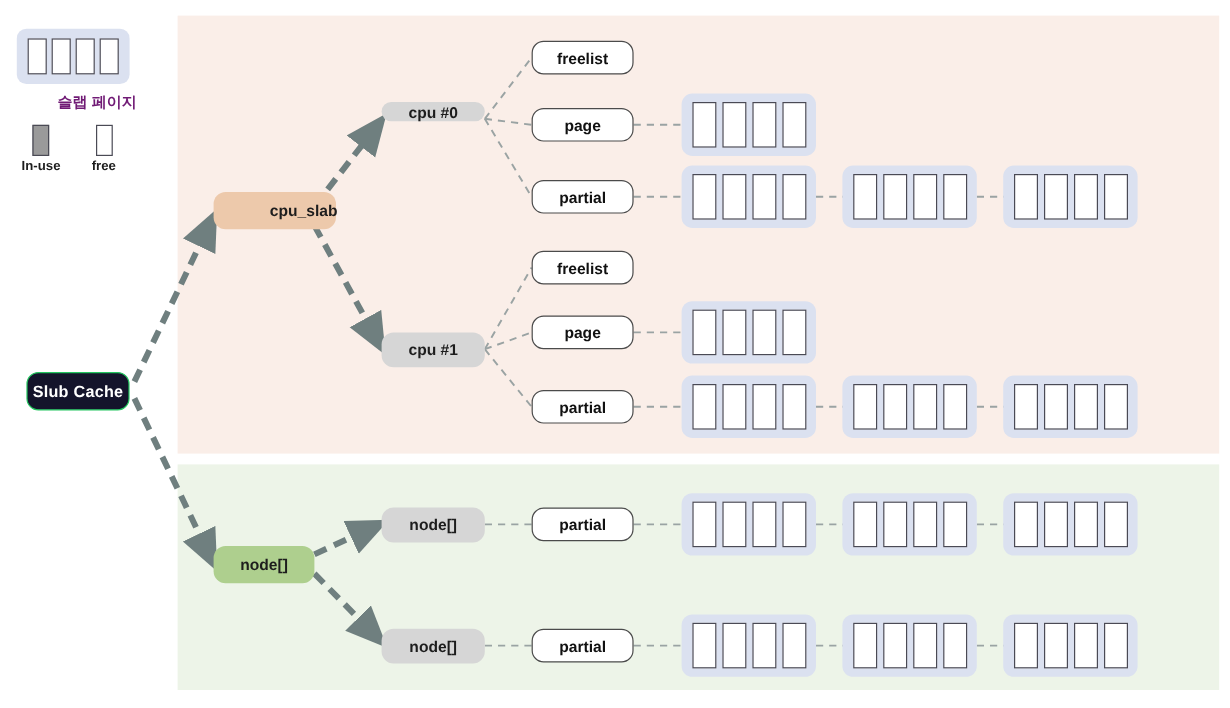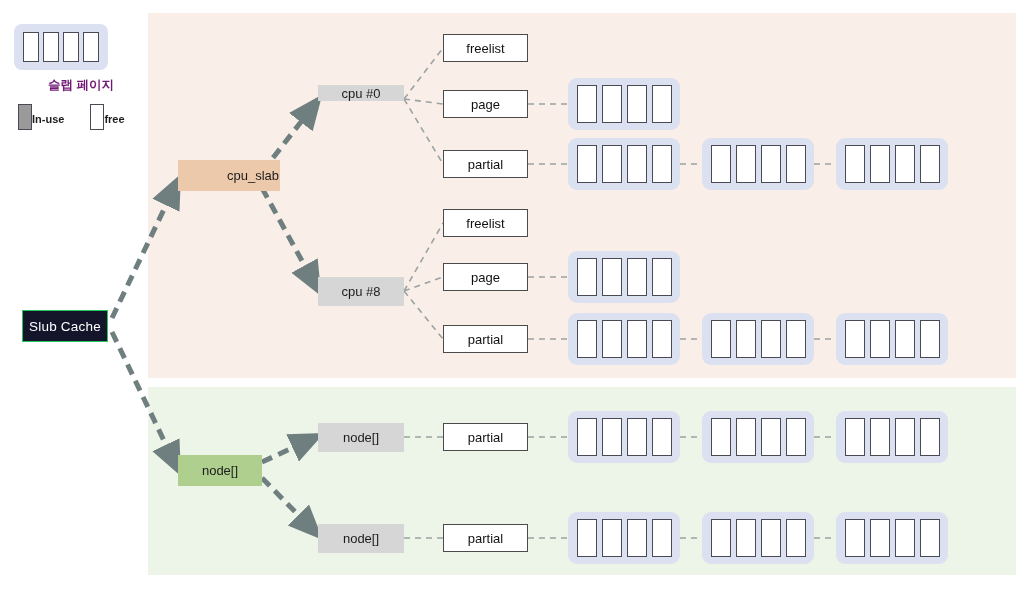--- a/index.html
+++ b/index.html
@@ -12,21 +12,21 @@
   .panel{position:absolute;}
   #panel-cpu{left:148px;top:13px;width:868px;height:365px;background:#faeee8;}
   #panel-node{left:148px;top:387px;width:868px;height:188px;background:#edf4e8;}
 
   
   #wires{position:absolute;left:0;top:0;width:1025px;height:590px;
          pointer-events:none;}
 
   
   .box{position:absolute;display:flex;align-items:center;justify-content:center;
-       font-weight:normal;box-sizing:border-box;white-space:nowrap;}
+       font-weight:bold;box-sizing:border-box;white-space:nowrap;border-radius:10px;}
 
   .box-root{background:#14142b;color:#ffffff;border:1px solid #22c55e;
             font-size:13.5px;letter-spacing:.2px;}
   .box-cpuslab{background:#edc9ab;color:#1d1d1d;font-size:13px;}
   .box-node-green{background:#aecf8e;color:#1d1d1d;font-size:13px;}
   .box-grey{background:#d6d6d6;color:#1d1d1d;font-size:13px;}
   .box-white{background:#ffffff;color:#111111;border:1.6px solid #4b4b4b;
              font-size:13px;}
 
   
@@ -40,21 +40,21 @@
   
   #legend{position:absolute;left:14px;top:24px;width:120px;}
   #legend-slab{position:relative;width:94px;height:46px;background:#dbe1f0;
                border-radius:8px;display:flex;align-items:center;
                justify-content:center;gap:4px;padding:0 6px;box-sizing:border-box;}
   #legend-slab .cell{width:16px;height:30px;}
   #legend-caption{margin-top:7px;width:100px;text-align:right;
                   font-size:12.5px;font-weight:bold;color:#701a75;}
   #legend-keys{margin-top:10px;display:flex;align-items:flex-end;gap:26px;
                padding-left:4px;}
-  .legend-key{display:flex;align-items:center;}
+  .legend-key{display:flex;flex-direction:column;align-items:center;}
   .legend-key .cell{width:14px;height:26px;}
   .legend-key span{margin-top:3px;font-size:11px;font-weight:bold;color:#1d1d1d;}
 </style>
 </head>
 <body>
 
 <div id="stage">
 
   <div class="panel" id="panel-cpu"></div>
   <div class="panel" id="panel-node"></div>
@@ -123,21 +123,21 @@
         <span>free</span>
       </div>
     </div>
   </div>
 
   <div class="box box-root" style="left:22px;top:310px;width:86px;height:32px;">Slub Cache</div>
 
   <div class="box box-cpuslab" style="left:178px;top:160px;width:102px;height:31px;padding-left:48px;">cpu_slab</div>
 
   <div class="box box-grey" style="left:318px;top:85px;width:86px;height:16px;">cpu #0</div>
-  <div class="box box-grey" style="left:318px;top:277px;width:86px;height:29px;">cpu #8</div>
+  <div class="box box-grey" style="left:318px;top:277px;width:86px;height:29px;">cpu #1</div>
 
   <div class="box box-white" style="left:443px;top:34px;width:85px;height:28px;">freelist</div>
   <div class="box box-white" style="left:443px;top:90px;width:85px;height:28px;">page</div>
   <div class="box box-white" style="left:443px;top:150px;width:85px;height:28px;">partial</div>
 
   <div class="box box-white" style="left:443px;top:209px;width:85px;height:28px;">freelist</div>
   <div class="box box-white" style="left:443px;top:263px;width:85px;height:28px;">page</div>
   <div class="box box-white" style="left:443px;top:325px;width:85px;height:28px;">partial</div>
 
   <div class="box box-node-green" style="left:178px;top:455px;width:84px;height:31px;">node[]</div>

